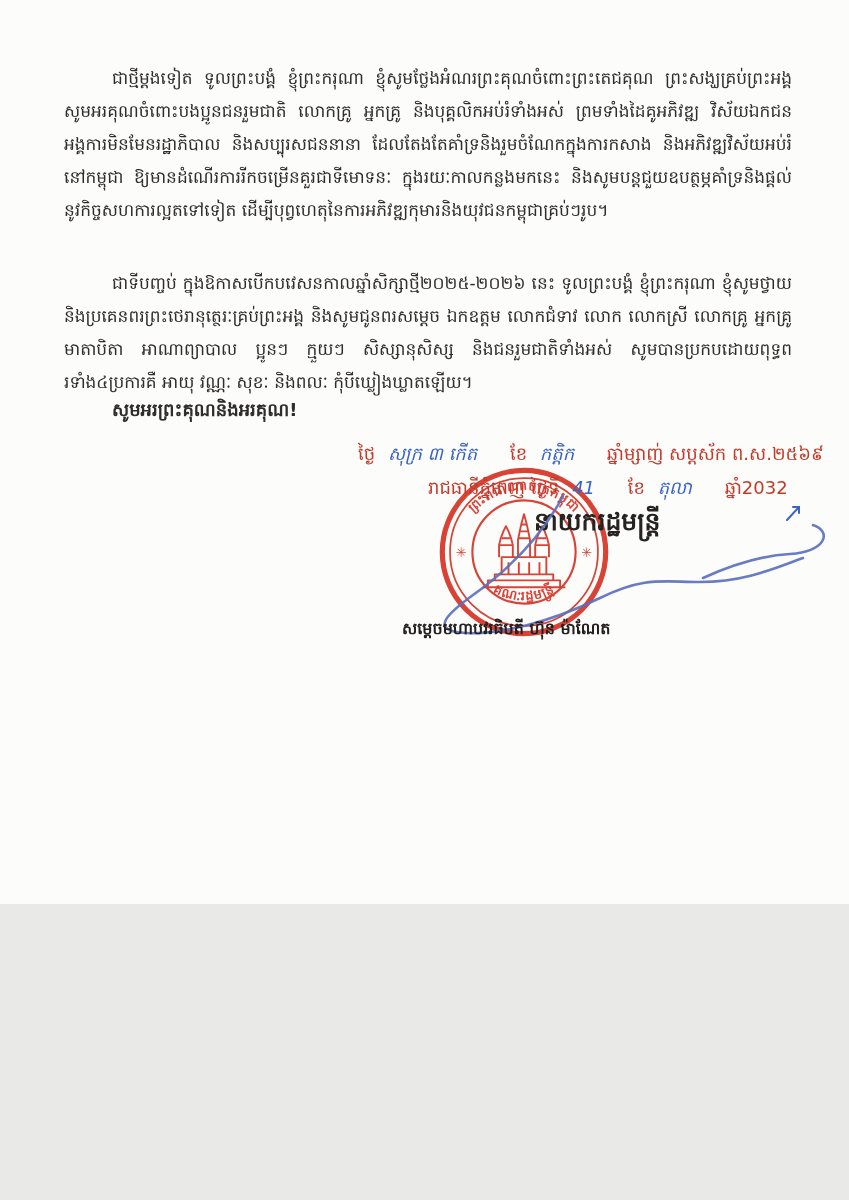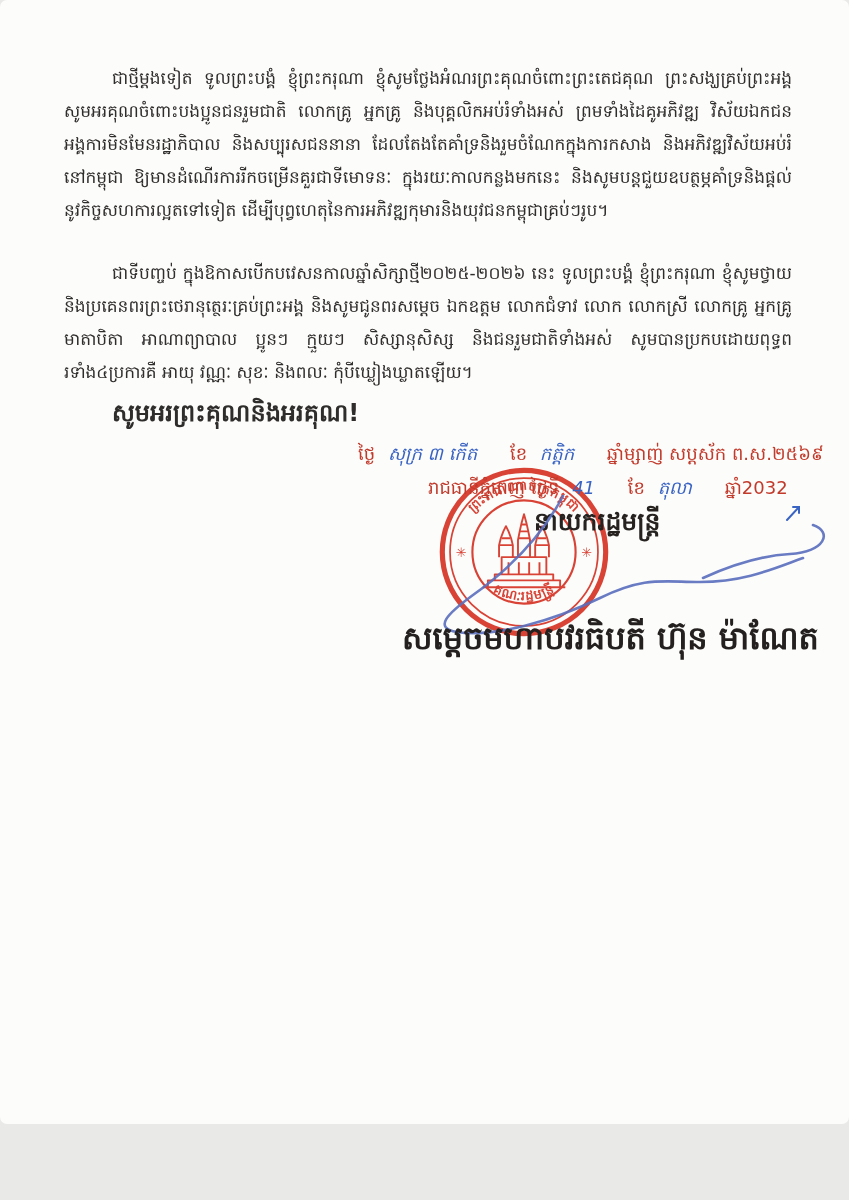--- a/index.html
+++ b/index.html
@@ -7,43 +7,42 @@
     --print-red:#c23a2b;
     --hand-blue:#3a64c4;
     --sig-blue:#5a6fbe;
     --stamp-red:#d63426;
   }
   *{box-sizing:border-box;margin:0;padding:0;}
   html,body{background:#e9e9e7;}
   body{font-family:"DejaVu Sans",sans-serif;}
   .page{
     position:relative;
-    width:849px;height:1124px;
+    width:849px;height:904px;
     margin:0 auto;
     background:#fcfcfa;
     overflow:hidden;
     color:var(--ink);
-    border-radius:7px;
   }
   .para{
     position:absolute;
     left:64px;width:728px;
     font-size:17px;
     line-height:33px;
     text-align:justify;
     text-indent:48px;
     overflow:hidden;
     color:var(--ink);
   }
   .para1{top:62px;max-height:200px;}
-  .para2{top:257px;max-height:136px;}
+  .para2{top:267px;max-height:136px;}
   .closing{
     position:absolute;
     left:112px;top:398px;
-    font-size:24px;
+    font-size:18px;
     font-weight:bold;
     color:var(--ink);
   }
   .dateline{
     position:absolute;
     white-space:nowrap;
     font-size:18px;
     line-height:32px;
   }
   .dateline1{left:338px;top:438px;}
@@ -91,21 +90,21 @@
   .tick-svg{
     position:absolute;
     left:784px;top:502px;
     width:20px;height:22px;
     z-index:6;
   }
   .pm-name{
     position:absolute;
     left:402px;top:618px;
     width:425px;
-    font-size:32px;
+    font-size:16px;
     font-weight:bold;
     color:#242020;
     white-space:nowrap;
     z-index:6;
   }
   .page-number{
     position:absolute;
     left:0;right:0;top:1132px;
     text-align:center;
     font-size:17px;

